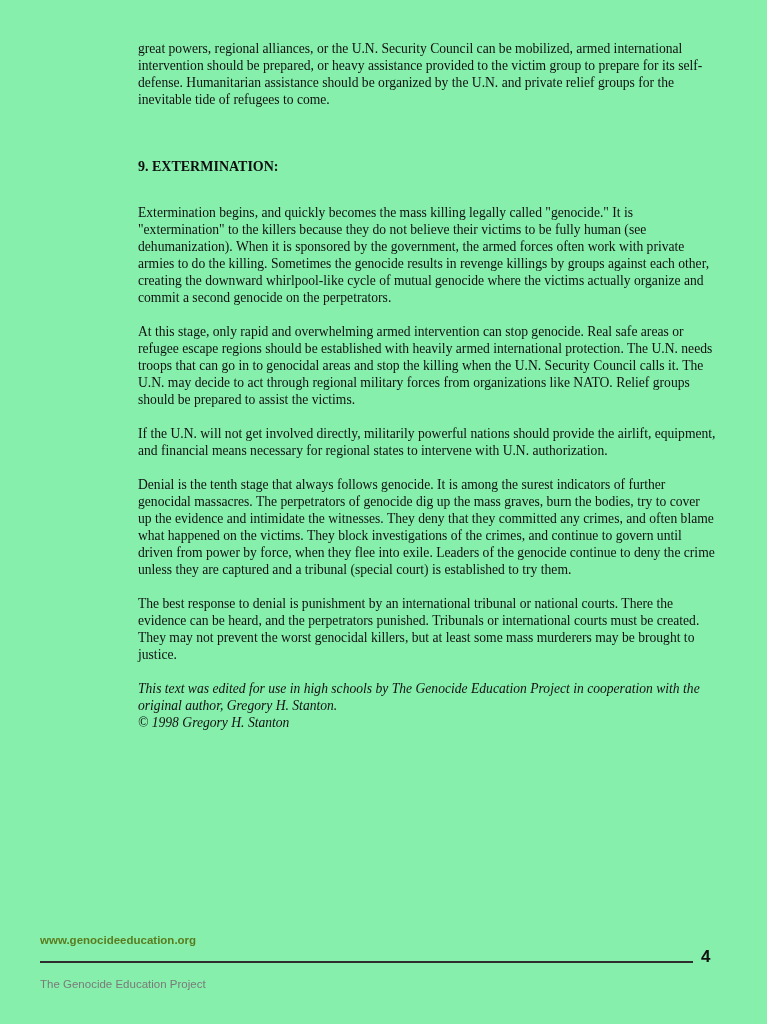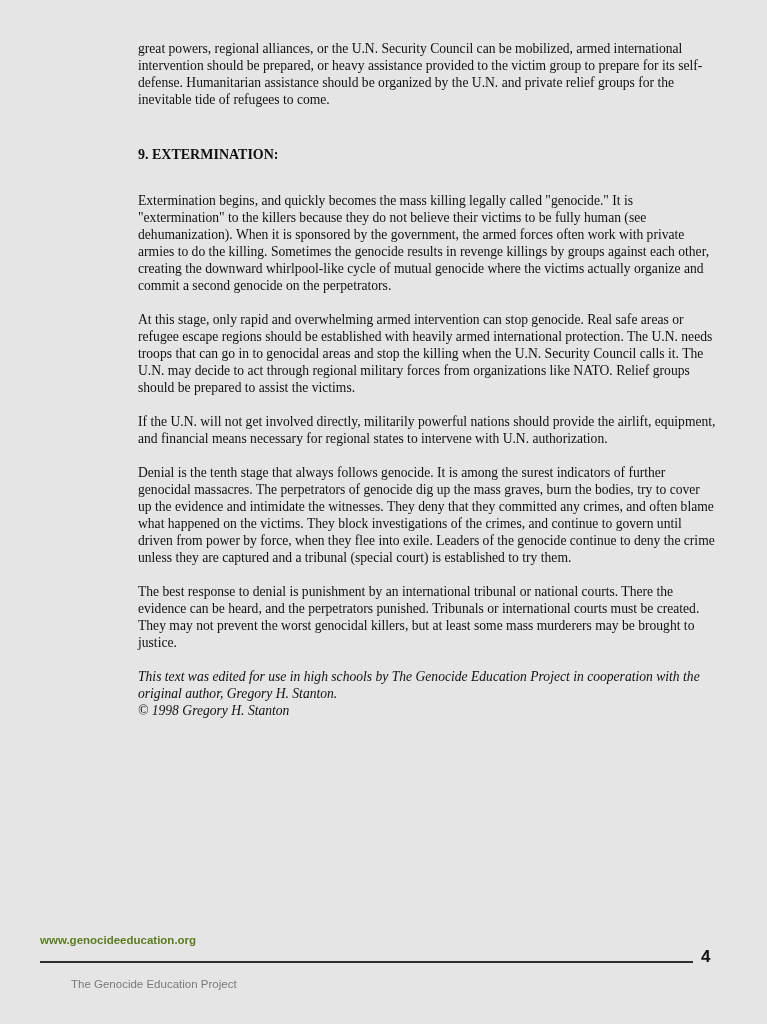--- a/index.html
+++ b/index.html
@@ -4,21 +4,21 @@
 <style>
   html, body {
     margin: 0;
     padding: 0;
     background: #ffffff;
   }
   .page {
     position: relative;
     width: 767px;
     height: 1024px;
-    background: #e5e5e5;
+    background: #86efac;
     overflow: hidden;
     font-family: "Liberation Serif", serif;
     color: #101010;
   }
   .content {
     position: absolute;
     left: 138px;
     top: 40px;
     width: 578px;
     font-size: 13.6px;
@@ -28,21 +28,21 @@
   .content p {
     margin: 0 0 17px 0;
   }
   .content h2 {
     font-size: 14px;
     line-height: 17px;
     margin: 36px 0 29px 0;
     font-weight: bold;
   }
   .content h2.first-heading {
-    margin-top: 38px;
+    margin-top: 50px;
   }
   p.credits {
     font-style: italic;
     margin-bottom: 0;
   }
   p.copyright {
     font-style: italic;
     margin: 0;
   }
   .footer-rule {
@@ -106,17 +106,17 @@
     <p class="credits">This text was edited for use in high schools by The Genocide Education Project in cooperation with the original author, Gregory H. Stanton.</p>
 
     <p class="copyright">© 1998 Gregory H. Stanton</p>
 
   </div>
 
   <div class="footer-rule" style="background: rgb(46, 46, 46);"></div>
 
   <div class="page-number">4</div>
 
-  <div class="footer-org" style="color: rgb(122, 122, 122); margin-left: 31px;">The Genocide Education Project</div>
+  <div class="footer-org" style="color: rgb(122, 122, 122);">The Genocide Education Project</div>
 
   <a class="footer-site" href="#" style="color: rgb(90, 124, 31);">www.genocideeducation.org</a>
 
 </div>
 
 </body></html>

